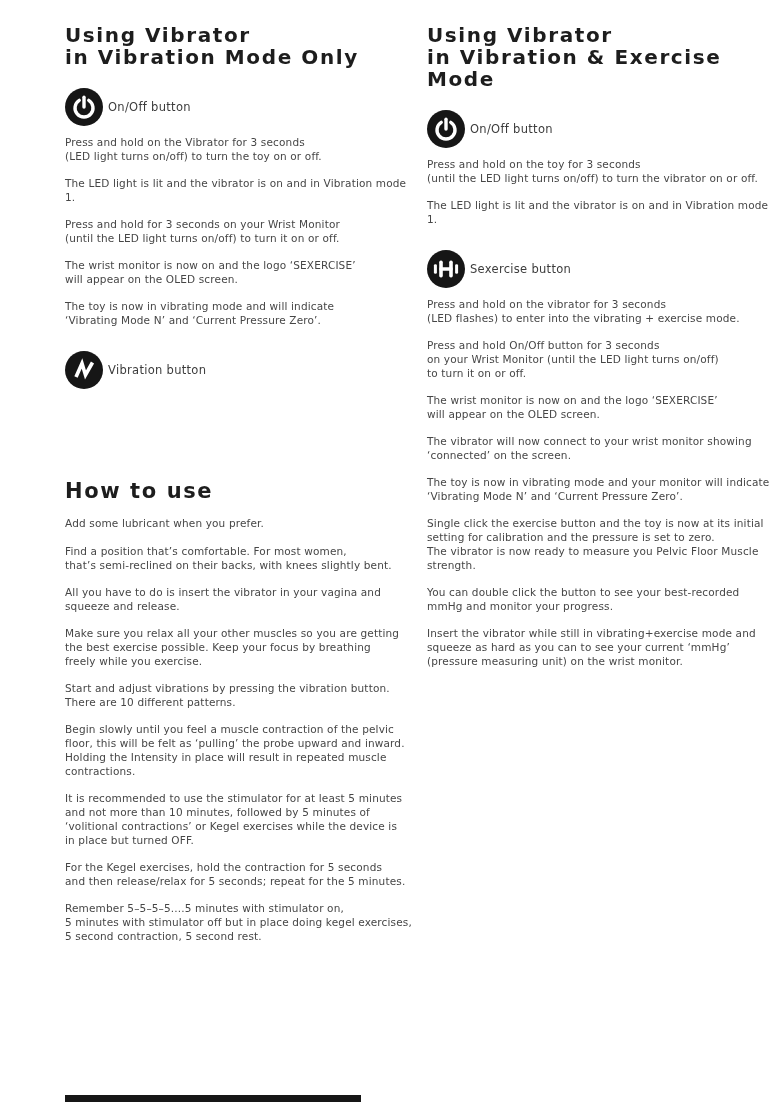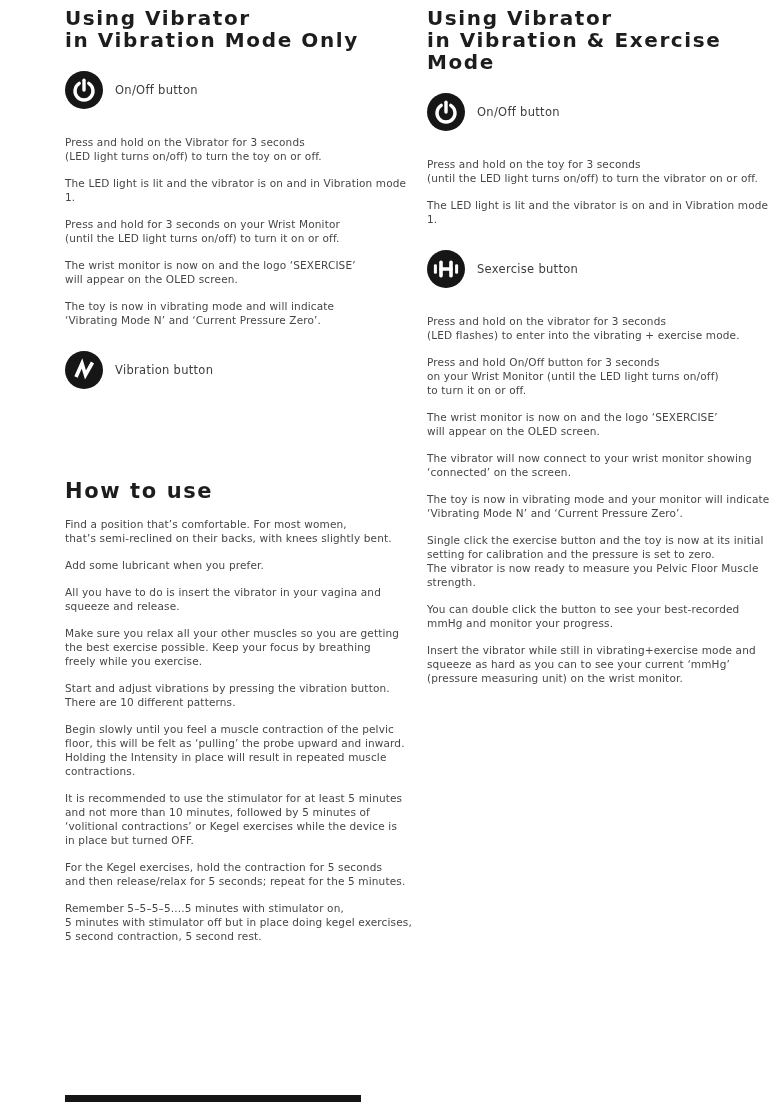--- a/index.html
+++ b/index.html
@@ -3,21 +3,21 @@
 <meta charset="utf-8">
 <style>
   html,body{margin:0;padding:0;background:#e8e8e8;}
   .page{
     position:relative;
     width:776px;height:1102px;
     background:#ffffff;
     overflow:hidden;
     font-family:"DejaVu Sans","Liberation Sans",sans-serif;
   }
-  .col{position:absolute;top:7px;}
+  .col{position:absolute;top:24px;}
   .col.left{left:65px;width:348px;}
   .col.right{left:427px;width:348px;}
   .heading{
     margin:0;
     font-size:20px;line-height:22px;
     font-weight:bold;color:#1d1d1d;
     letter-spacing:1.6px;
     white-space:pre-line;
   }
   .subheading{
@@ -26,30 +26,30 @@
     font-weight:bold;color:#1d1d1d;
     letter-spacing:1.6px;
   }
   .icon-row{
     display:flex;align-items:center;
     margin-top:20px;height:38px;
   }
   .icon-row.second{margin-top:24px;}
   .icon-circle{width:38px;height:38px;display:inline-block;flex:0 0 38px;}
   .icon-label{
-    margin-left:12px;
+    margin-left:5px;
     font-size:11.5px;color:#3c3c3c;letter-spacing:0.3px;
   }
   p.body{
     margin:13px 0 0 0;
     font-size:10.5px;line-height:14px;
     color:#464646;letter-spacing:0.15px;
     white-space:pre-line;
   }
-  p.body.after-icon{margin-top:26px;}
+  p.body.after-icon{margin-top:9px;}
   p.body.after-heading{margin-top:14px;}
   .bottom-bar{
     position:absolute;left:65px;bottom:0;
     width:296px;height:7px;background:#161616;
   }
 </style>
 </head>
 <body>
 
 <div class="page">
@@ -85,23 +85,23 @@
           <circle cx="19" cy="19" r="19" fill="#161616"></circle>
           <polyline points="11,26 17,12.5 20.5,24 27.5,11.5" fill="none" stroke="#ffffff" stroke-width="3.6" stroke-linejoin="miter" stroke-linecap="butt"></polyline>
         </svg>
       </span>
       <span class="icon-label">Vibration button</span>
     </div>
 
 
     <h2 class="subheading">How to use</h2>
 
+    <p class="body">Add some lubricant when you prefer.</p>
     <p class="body after-heading">Find a position that’s comfortable. For most women,
 that’s semi-reclined on their backs, with knees slightly bent.</p>
-    <p class="body">Add some lubricant when you prefer.</p>
     <p class="body">All you have to do is insert the vibrator in your vagina and
 squeeze and release.</p>
     <p class="body">Make sure you relax all your other muscles so you are getting
 the best exercise possible. Keep your focus by breathing
 freely while you exercise.</p>
     <p class="body">Start and adjust vibrations by pressing the vibration button.
 There are 10 different patterns.</p>
     <p class="body">Begin slowly until you feel a muscle contraction of the pelvic
 floor, this will be felt as ‘pulling’ the probe upward and inward.
 Holding the Intensity in place will result in repeated muscle

